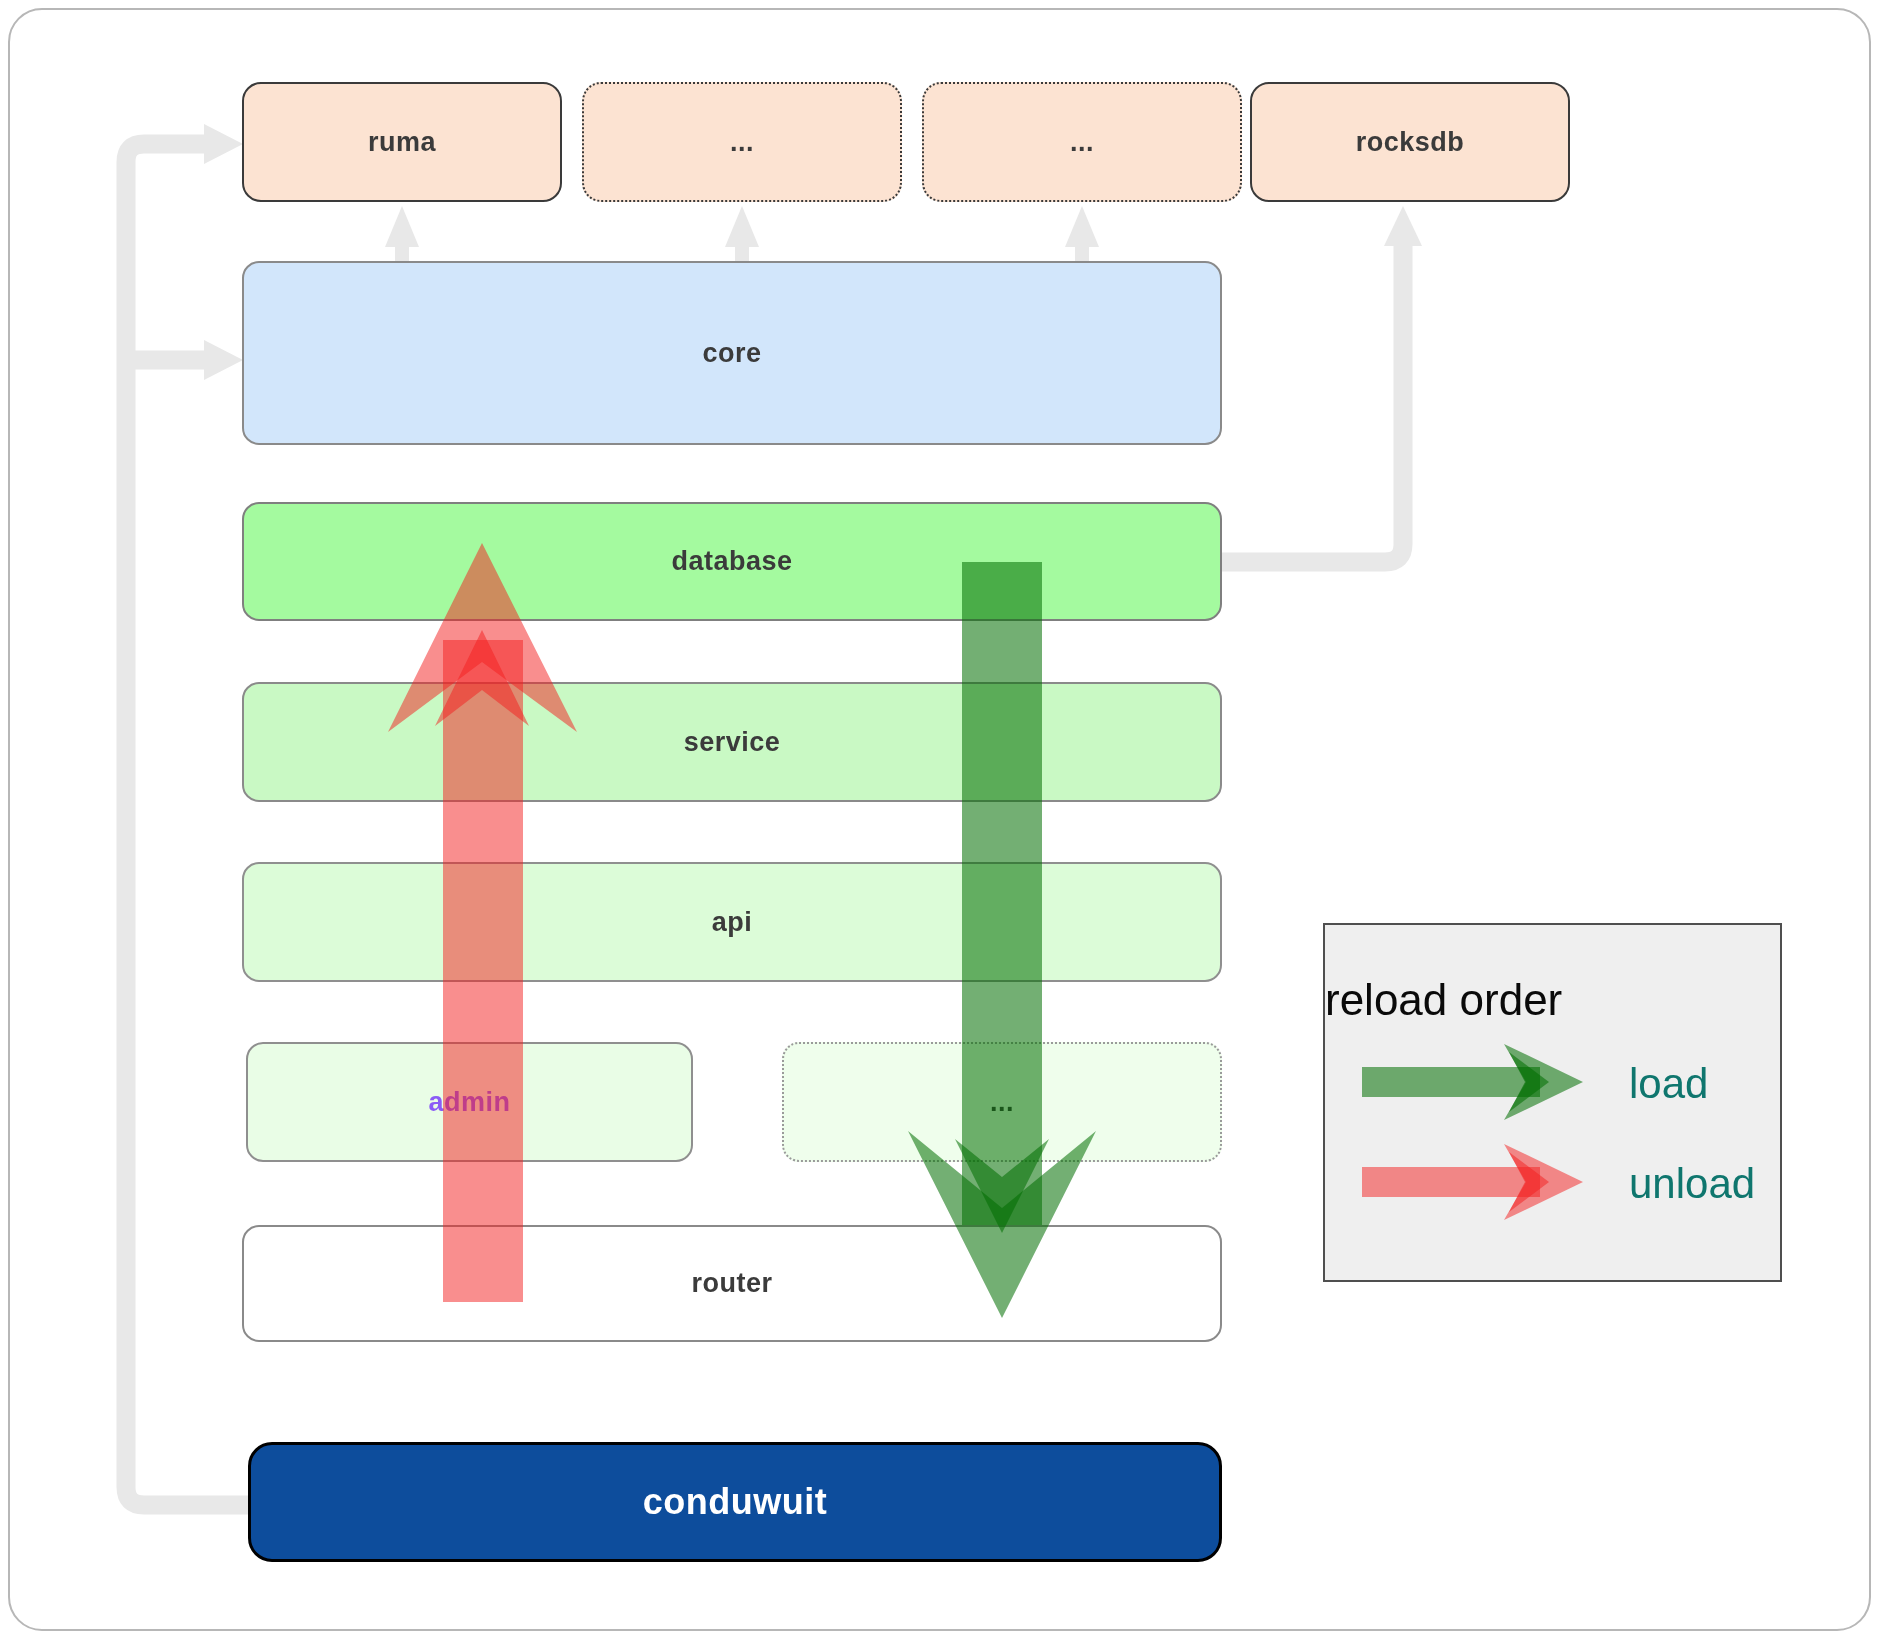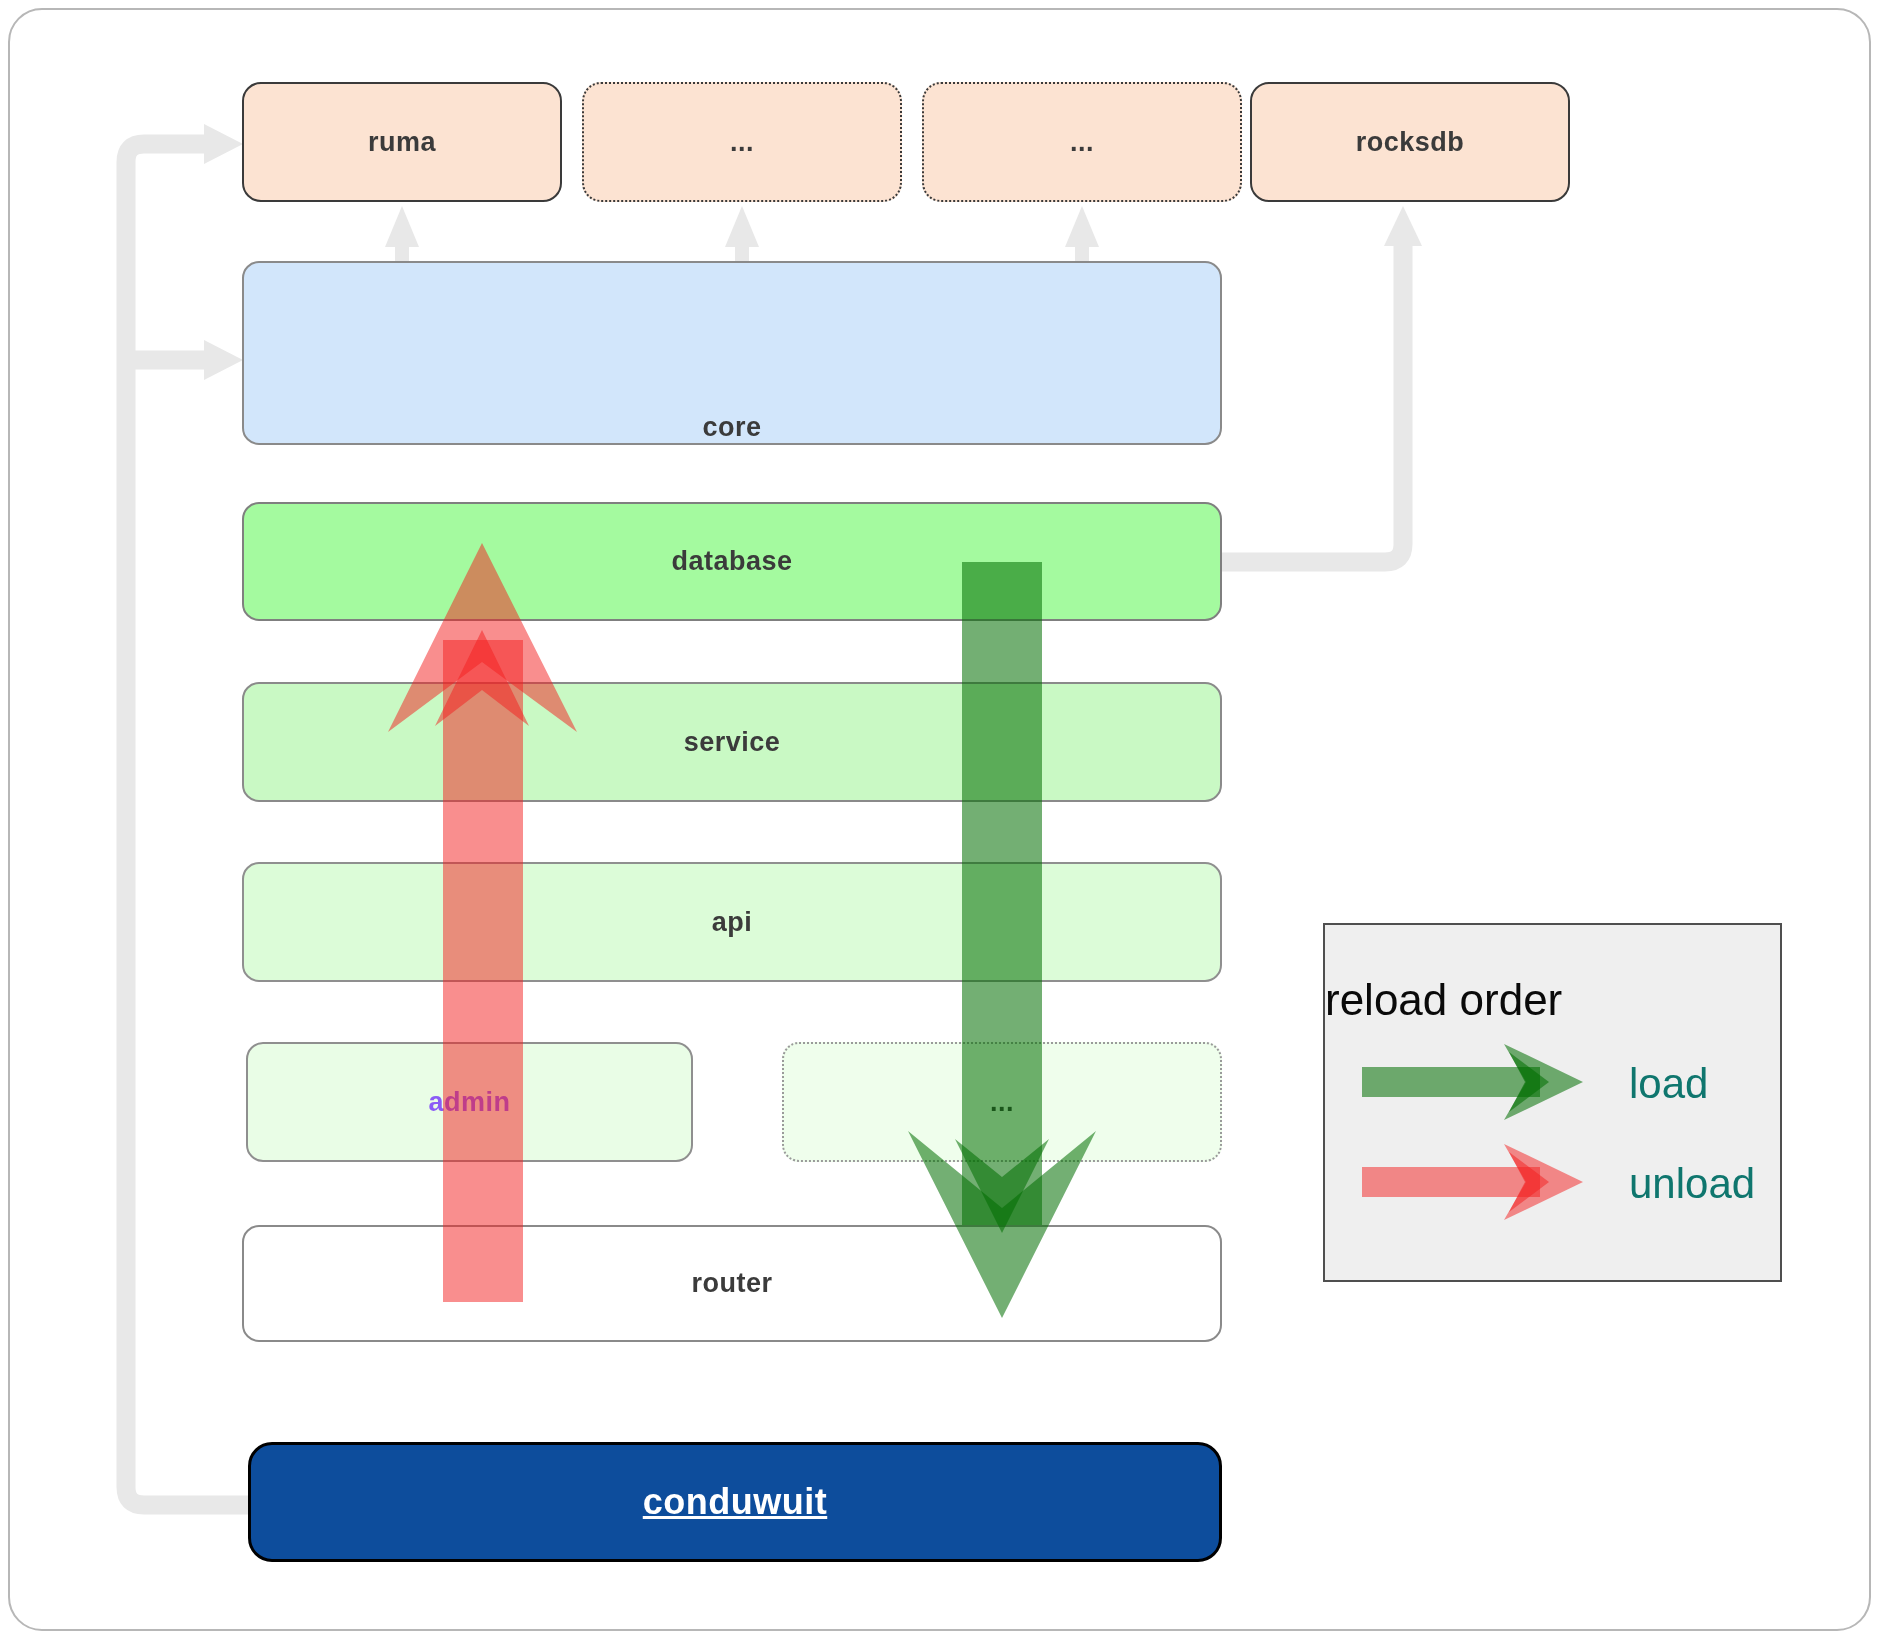--- a/index.html
+++ b/index.html
@@ -23,29 +23,29 @@
   #arrow-layer{z-index:3;}
   .node{
     position:absolute;box-sizing:border-box;
     display:flex;align-items:center;justify-content:center;
     border-radius:17px;
     font-size:27px;font-weight:600;color:#3b3b3b;
     letter-spacing:0.5px;
   }
   .peach{background:#fce3d2;border:2.5px solid #3a3a3a;border-radius:19px;}
   .peach.dotted{border:2.5px dotted #3a3a3a;}
-  .core{background:#d2e6fb;border:2px solid #8a8a8a;align-items:flex-end;}
+  .core{background:#d2e6fb;border:2px solid #8a8a8a;}
   .database{background:#a4fa9f;border:2px solid #7f7f7f;}
   .service{background:#c9f9c4;border:2px solid #8a8a8a;}
   .api{background:#dcfcd8;border:2px solid #8f8f8f;}
   .admin{background:#e9fde6;border:2px solid #8f8f8f;color:#8b5cf6;}
   .admin-extra{background:#effeec;border:2px dotted #9a9a9a;}
   .router{background:#ffffff;border:2px solid #8a8a8a;}
   .conduwuit{background:#0d4d9c;border:3px solid #000;border-radius:24px;
-    color:#fff;font-weight:700;font-size:36px;text-decoration:underline;}
+    color:#fff;font-weight:700;font-size:36px;}
   #legend{
     position:absolute;left:1323px;top:923px;width:459px;height:359px;
     background:#efefef;border:2px solid #4f4f4f;box-sizing:border-box;
   }
   .legend-title{
     position:absolute;left:0;top:50px;width:100%;text-align:left;
     font-size:44px;color:#0a0a0a;font-weight:400;
   }
   .legend-label{
     position:absolute;left:304px;transform:translateY(-50%);

